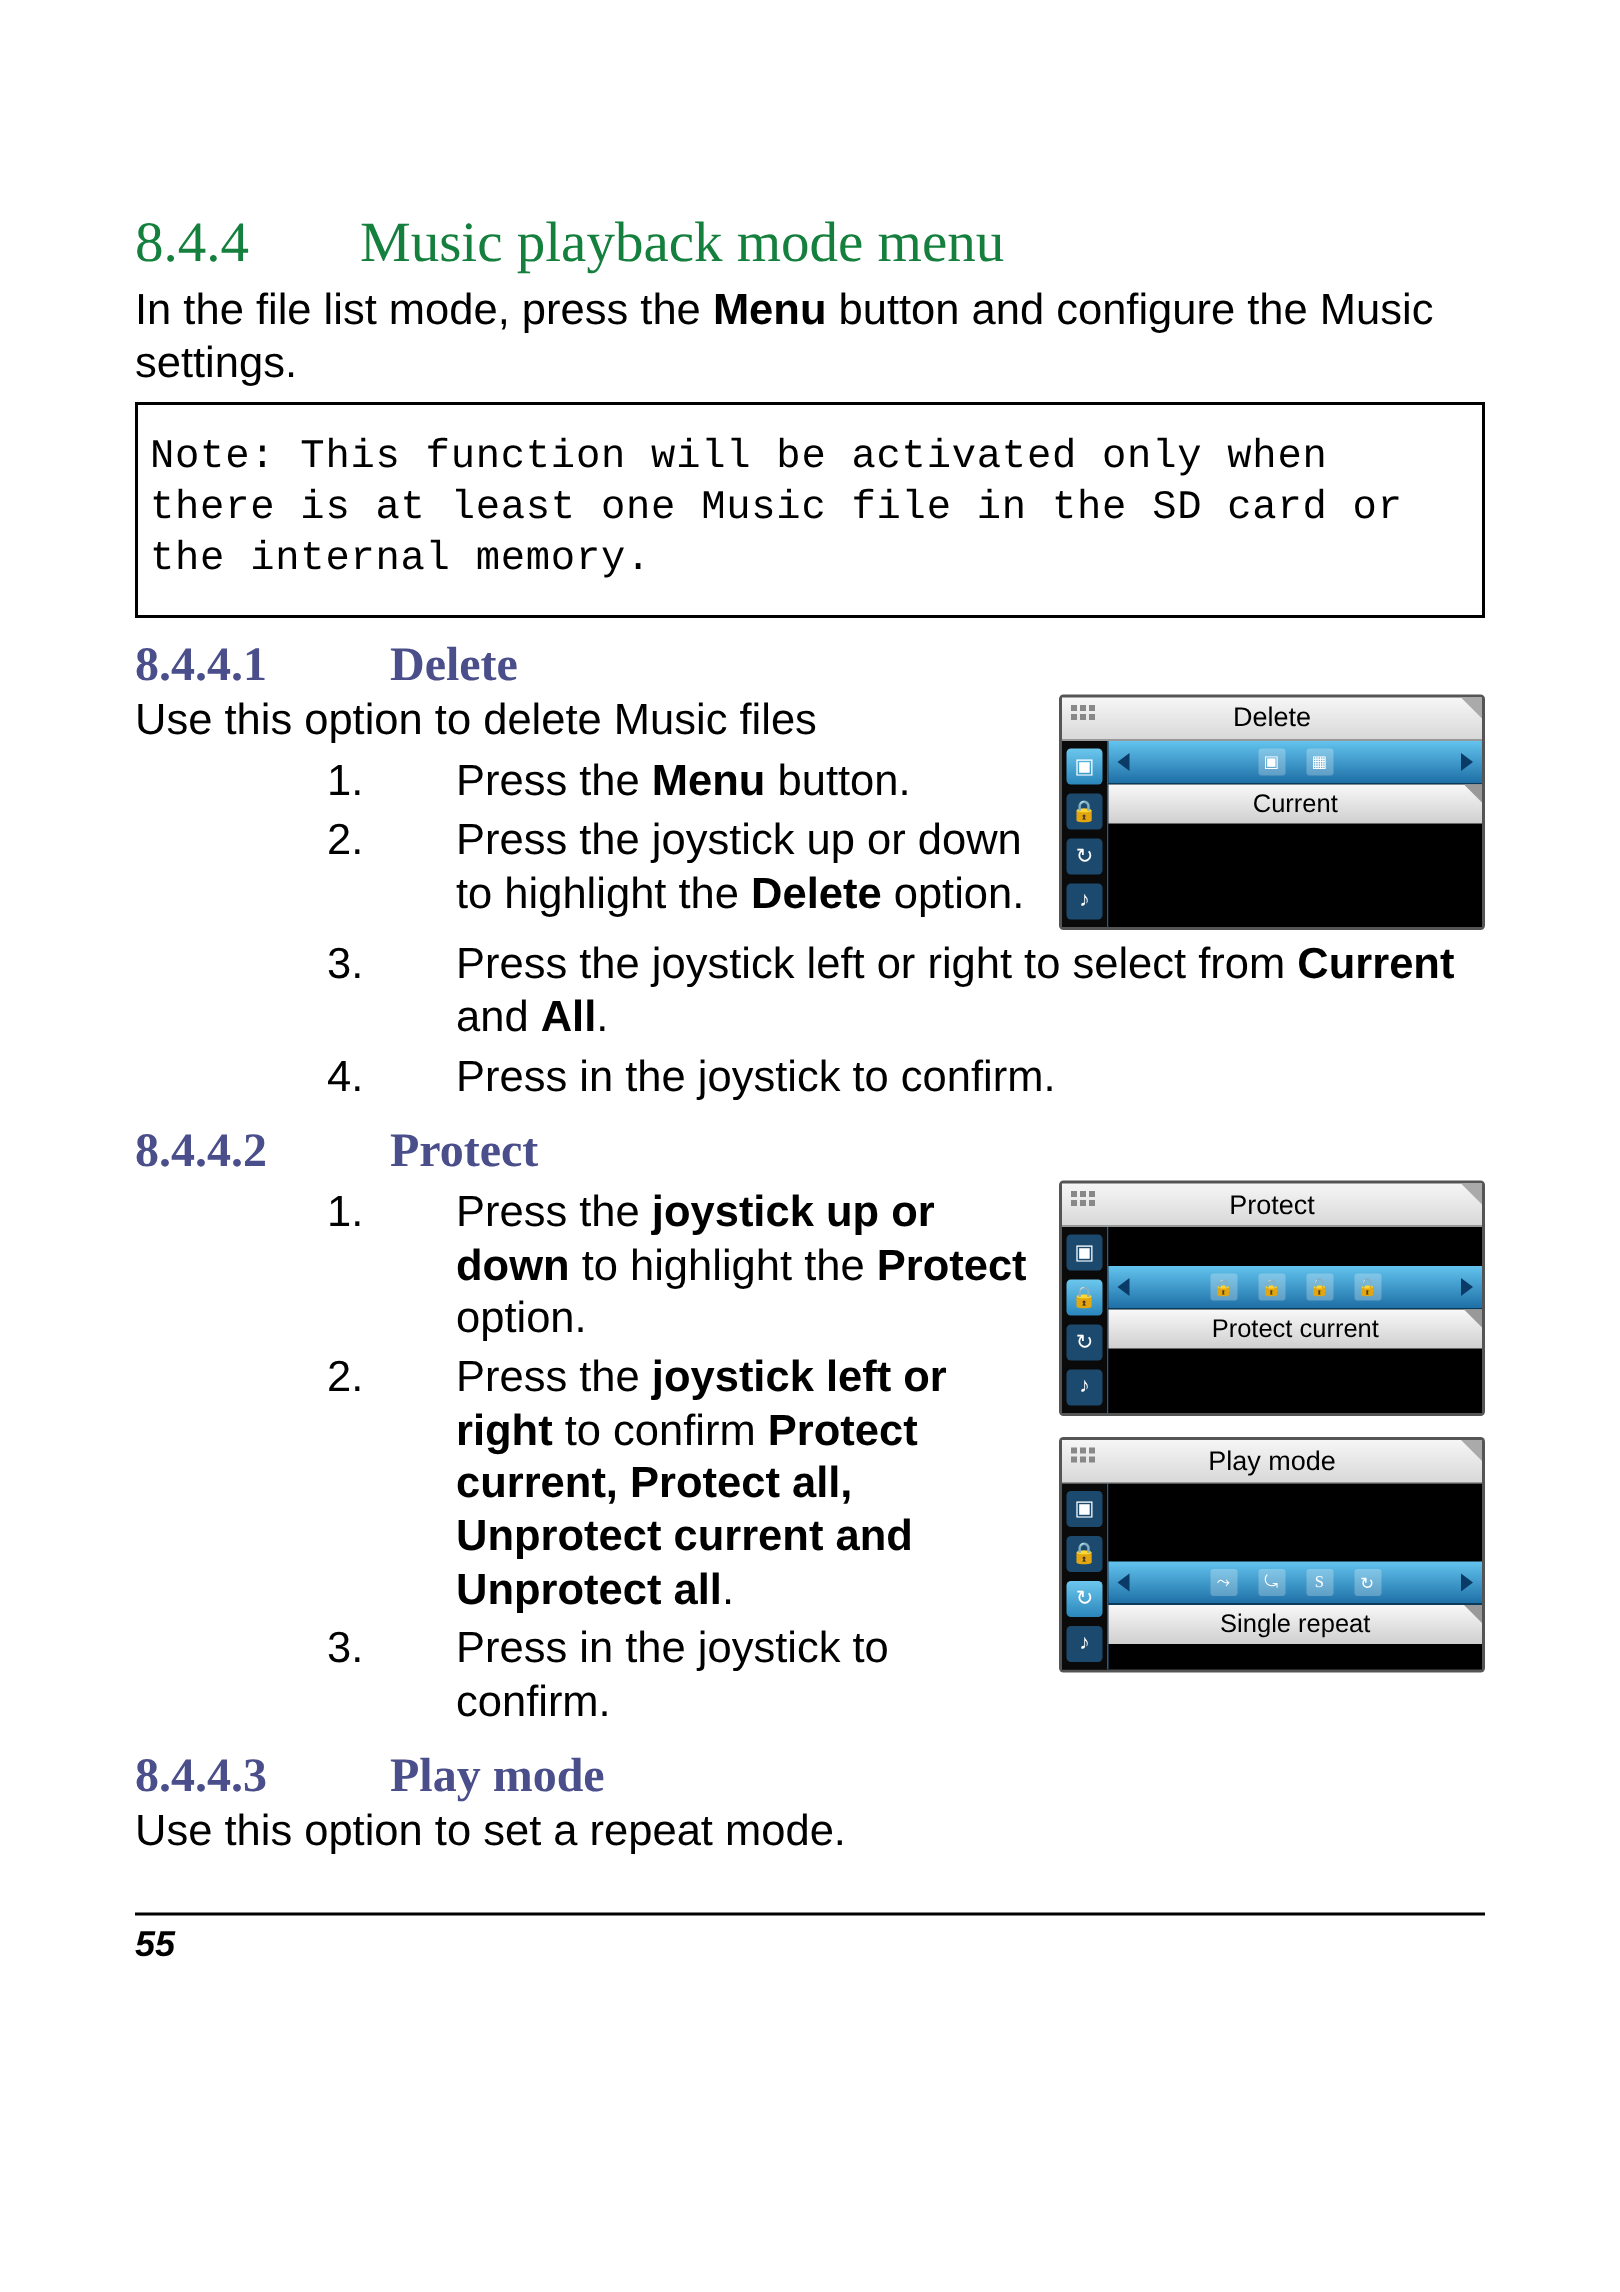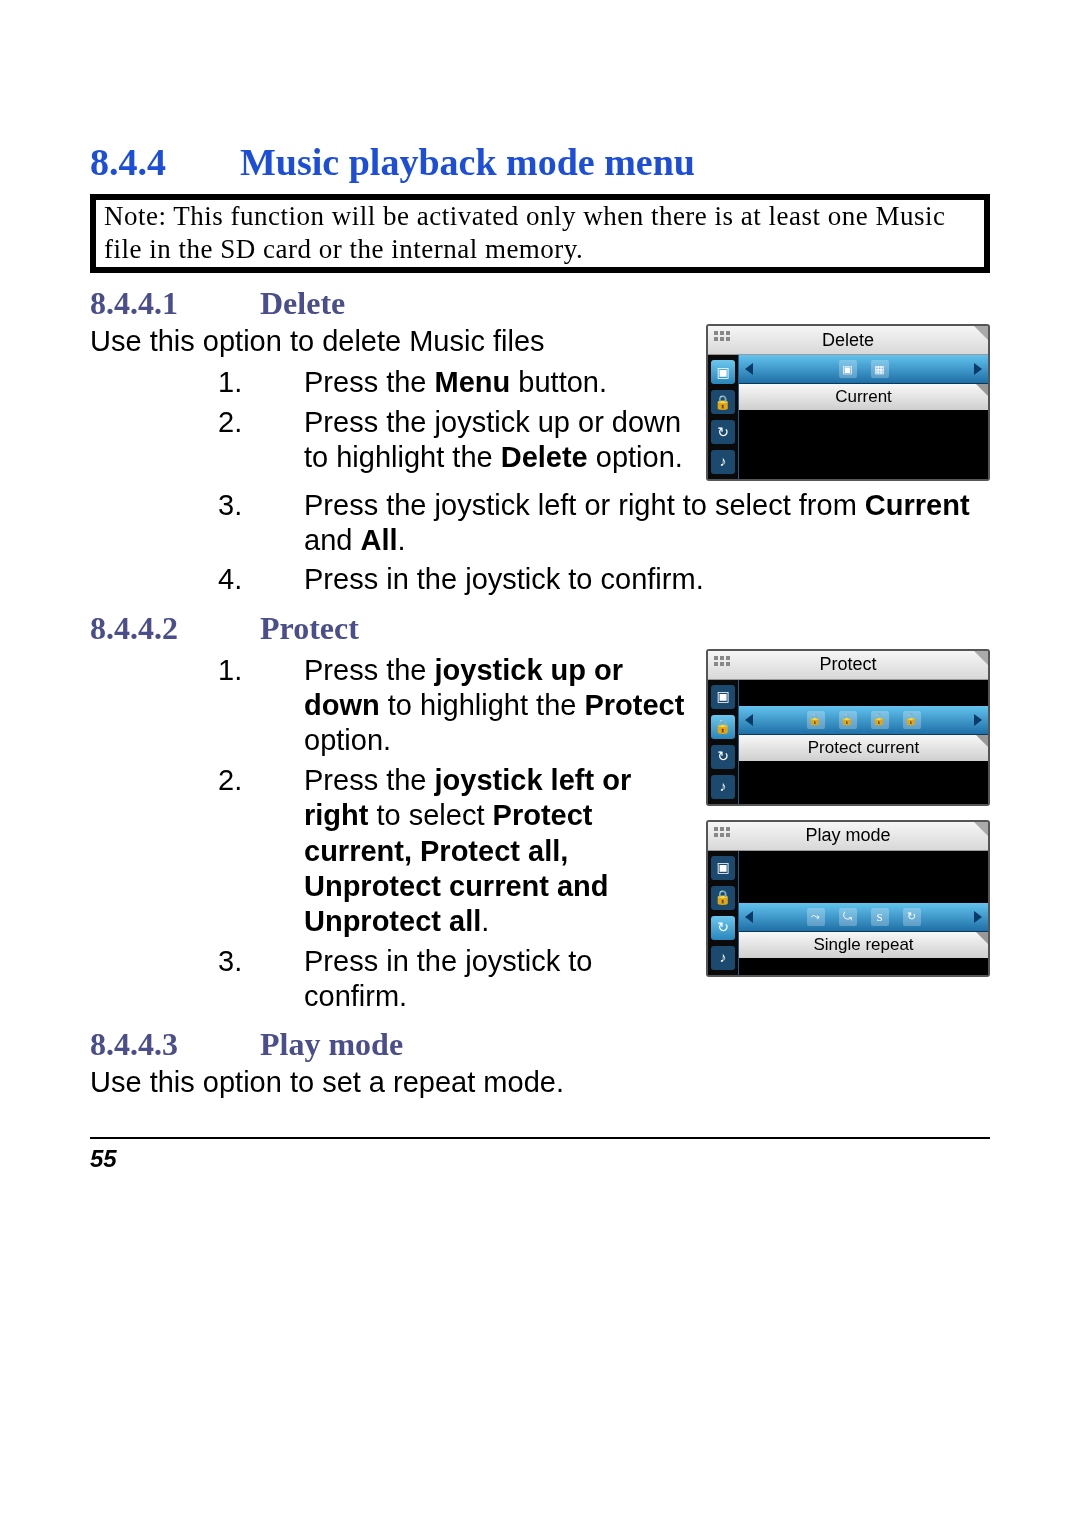--- a/index.html
+++ b/index.html
@@ -9,39 +9,39 @@
     box-sizing:border-box;
     padding:140px 90px 60px 90px;
     font-family:"Times New Roman", Times, serif;
     color:#000;
     position:relative;
   }
 
   
   .h2{
     font-size:38px;
-    font-weight:bold;
+    font-weight:normal;
     line-height:1.2;
-    color:#1d4ed8;
+    color:#15803d;
     margin:0 0 4px 0;
   }
   .h2 .num{display:inline-block;width:150px;}
 
   
   .body{
     font-family:Arial,Helvetica,sans-serif;
     font-size:29px;
     line-height:1.22;
     margin:0 0 6px 0;
   }
 
   .note-box{
-    border:6px solid #000000;
-    padding:0 8px;
-    font-family:Liberation Serif, serif;
+    border:2px solid #000000;
+    padding:19px 8px;
+    font-family:Liberation Mono, monospace;
     font-size:27px;
     line-height:1.25;
     margin:8px 0 12px 0;
     letter-spacing:0.5px;
   }
 
   
   .h3{
     font-family:"Times New Roman",serif;
     font-size:32px;
@@ -160,20 +160,23 @@
 </style>
 </head>
 <body>
 
 <div class="page">
 
   <h2 class="h2">
     <span class="num">8.4.4</span><span>Music playback mode menu</span>
   </h2>
 
+  <p class="body">
+    <span>In the file list mode, press the </span><b>Menu</b><span> button and configure the Music settings.</span>
+  </p>
 
   <div class="note-box">
     <span>Note: This function will be activated only when there is at least one Music file in the SD card or the internal memory.</span>
   </div>
 
   <div class="h3">
     <span class="num">8.4.4.1</span><span>Delete</span>
   </div>
 
   <div class="flow">
@@ -243,21 +246,21 @@
     <span class="num">8.4.4.2</span><span>Protect</span>
   </div>
 
   <div class="flow">
     <div class="text">
       <ol class="steps">
         <li><span class="n">1.</span>
           <span>Press the </span><b>joystick up or down</b><span> to highlight the </span><b>Protect</b><span> option.</span>
         </li>
         <li><span class="n">2.</span>
-          <span>Press the </span><b>joystick left or right</b><span> to select </span><b>Protect current, Protect all, Unprotect current and Unprotect all</b><span>.</span>
+          <span>Press the </span><b>joystick left or right</b><span> to confirm </span><b>Protect current, Protect all, Unprotect current and Unprotect all</b><span>.</span>
         </li>
         <li><span class="n">3.</span>
           <span>Press in the joystick to confirm.</span>
         </li>
       </ol>
 
       <div class="h3">
         <span class="num">8.4.4.3</span><span>Play mode</span>
       </div>
       <p class="body">Use this option to set a repeat mode.</p>

